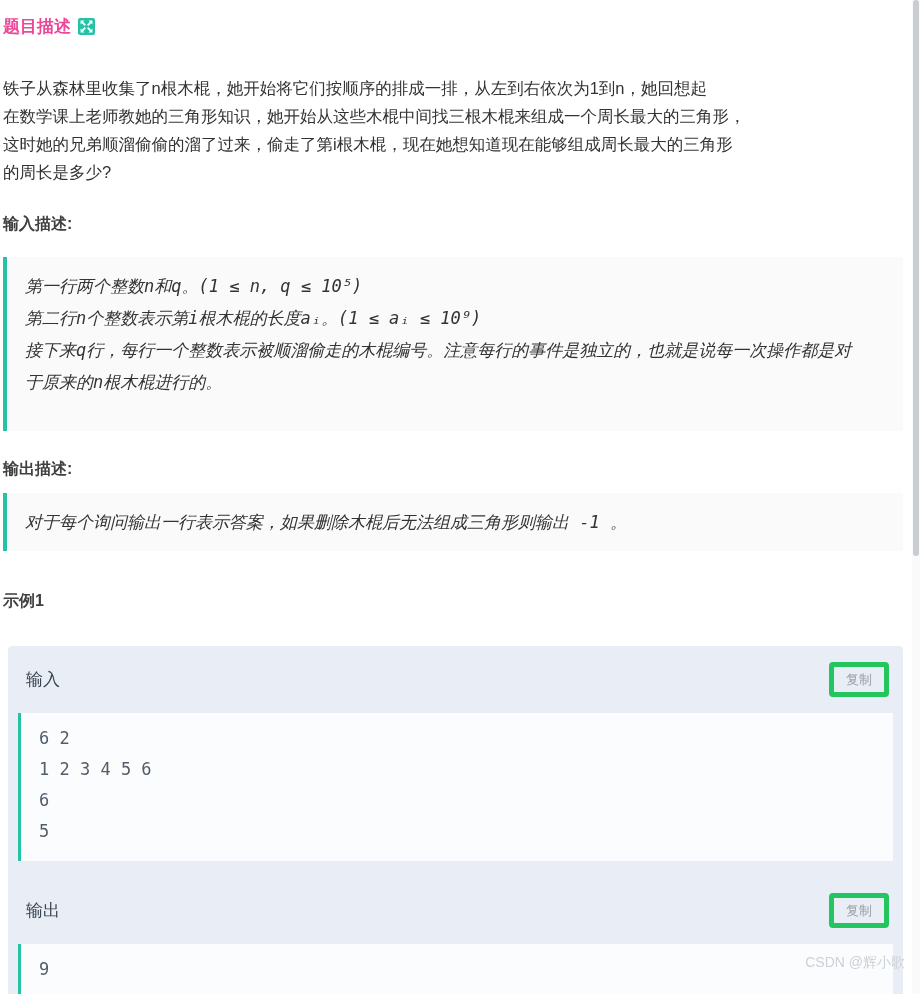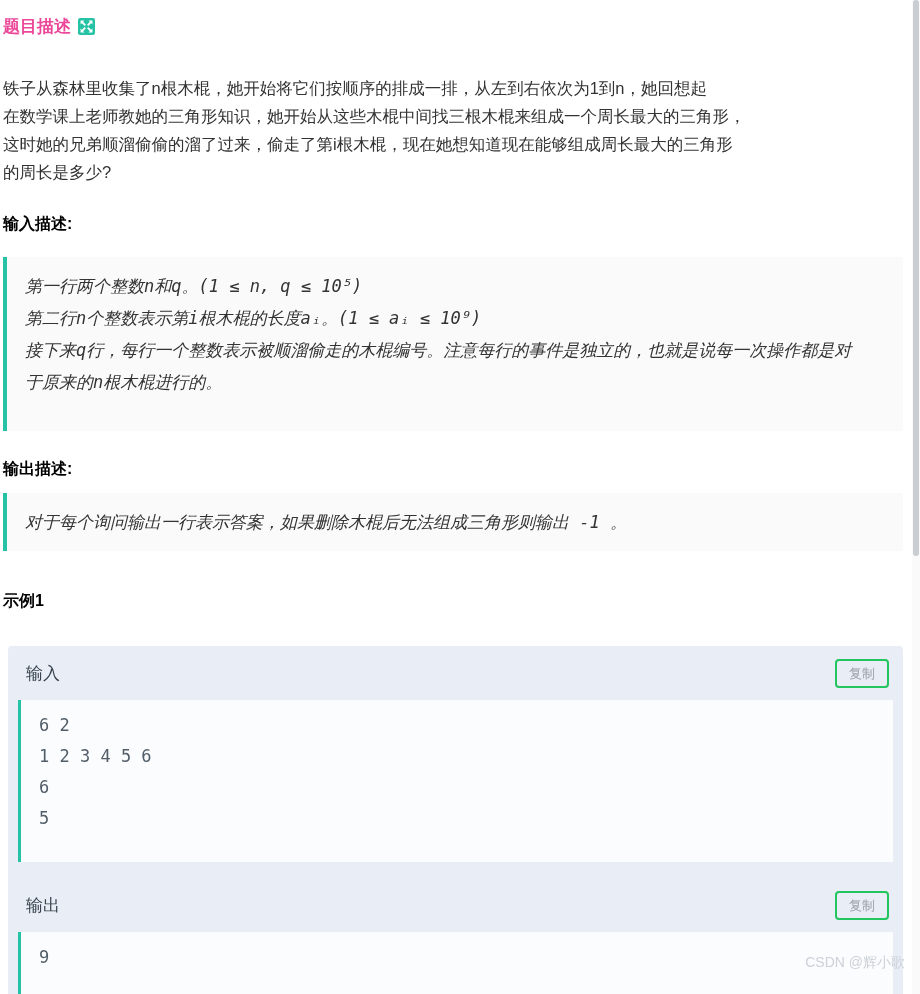--- a/index.html
+++ b/index.html
@@ -20,21 +20,21 @@
     height: 20px; margin: 0;
   }
   .expand-icon svg { display:block; }
 
   
   .problem-desc { margin-top: 38px; font-size: 16.5px; line-height: 28px; color: #333; }
   .problem-desc .line { white-space: nowrap; }
 
   
   .section-heading {
-    margin-top: 28px; font-size: 16px; font-weight: bold; color: #000000;
+    margin-top: 28px; font-size: 16px; font-weight: bold; color: #404040;
   }
   .section-heading.out { }
   .section-heading.example { margin-top: 40px; }
 
   
   .desc-box {
     margin-top: 22px;
     background: #fafafa;
     border-left: 4px solid #26c2a5;
     padding: 13px 16px 33px 18px;
@@ -45,38 +45,38 @@
   .desc-box .line { white-space: nowrap; font-style: italic; }
 
   
   .example-box {
     margin: 34px 0 0 5px;
     background: #e9edf5;
     border-radius: 4px;
     padding: 0 10px 20px 10px;
   }
   .example-header {
-    height: 54px;
+    height: 67px;
     display: flex; align-items: center; justify-content: space-between;
     padding: 0 4px 0 8px;
   }
   .example-label { font-size: 17px; color: #37434f; }
   .copy-button {
     font-family: "Liberation Sans", "DejaVu Sans", sans-serif;
     font-size: 13px; color: #9aa0a8;
     background: transparent;
-    border: 2px solid #22c55e; border-radius: 4px;
+    border: 5px solid #22c55e; border-radius: 4px;
     padding: 6px 12px; cursor: pointer; line-height: 1;
   }
   .example-section + .example-section { margin-top: 16px; }
   .code-block {
     margin: 0;
     background: #fbfcfd;
     border-left: 3px solid #26c2a5;
-    padding: 10px 16px 28px 18px;
+    padding: 10px 16px 14px 18px;
     font-family: "DejaVu Sans Mono", "Liberation Mono", monospace;
     font-size: 17px; line-height: 31px; color: #515d68;
   }
   .code-block .line { white-space: pre; }
 
   
   .watermark {
     position: absolute; top: 954px; right: 15px;
     font-size: 14px; color: #ccd1d8; z-index: 5;
   }

